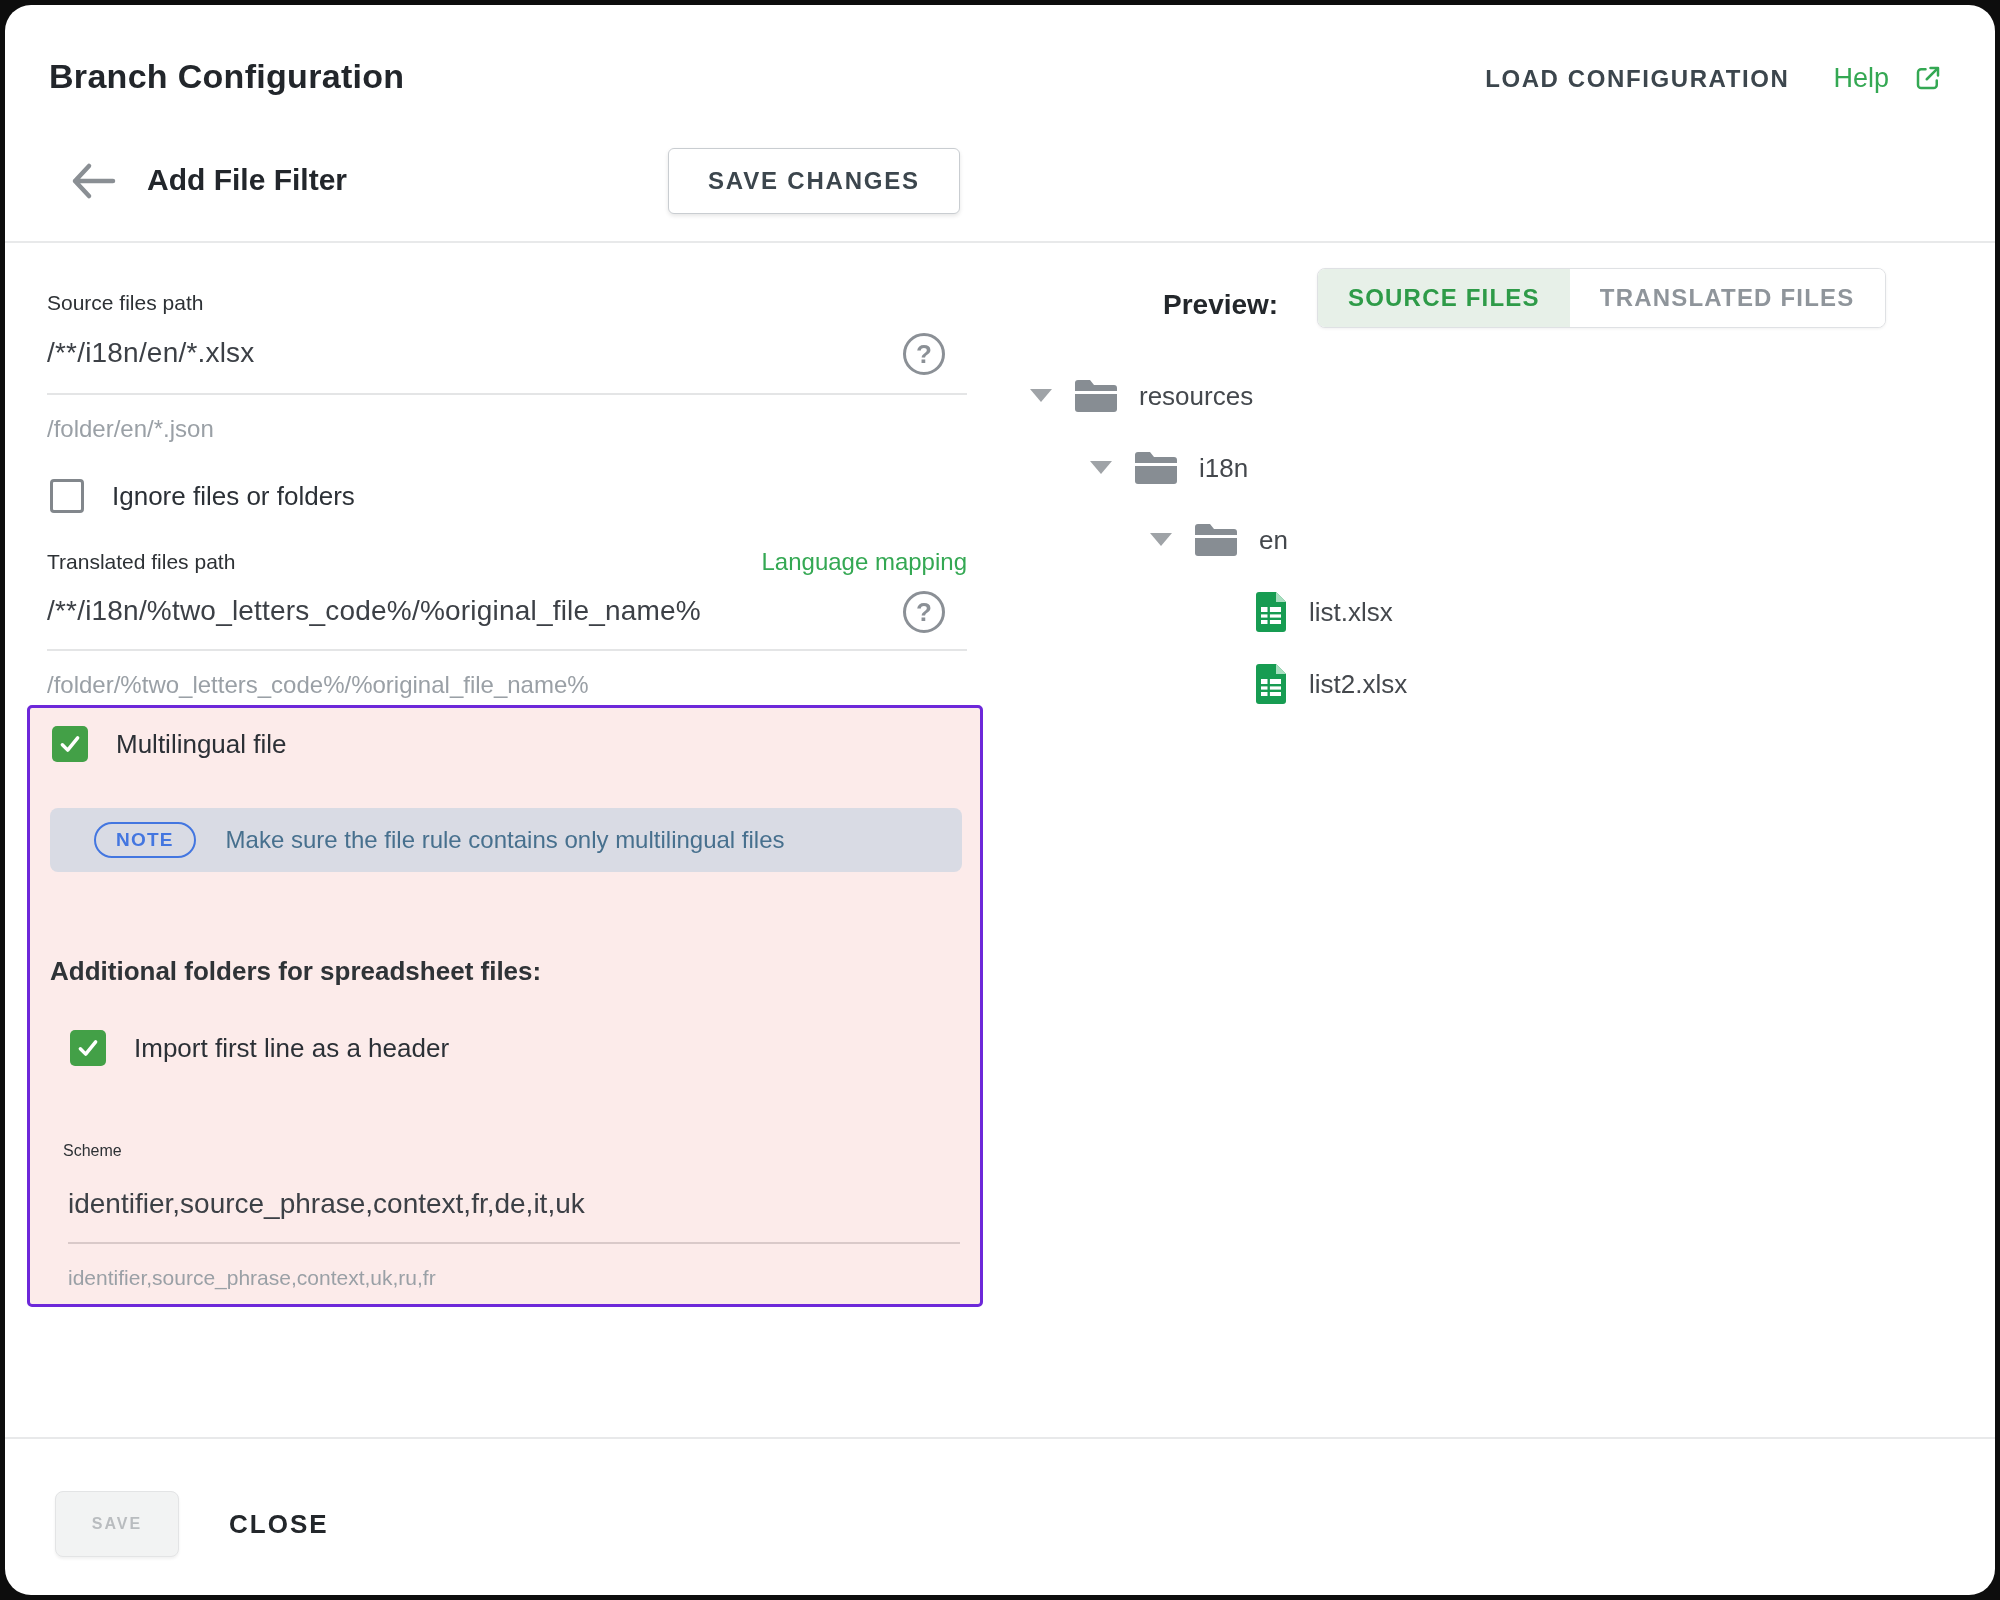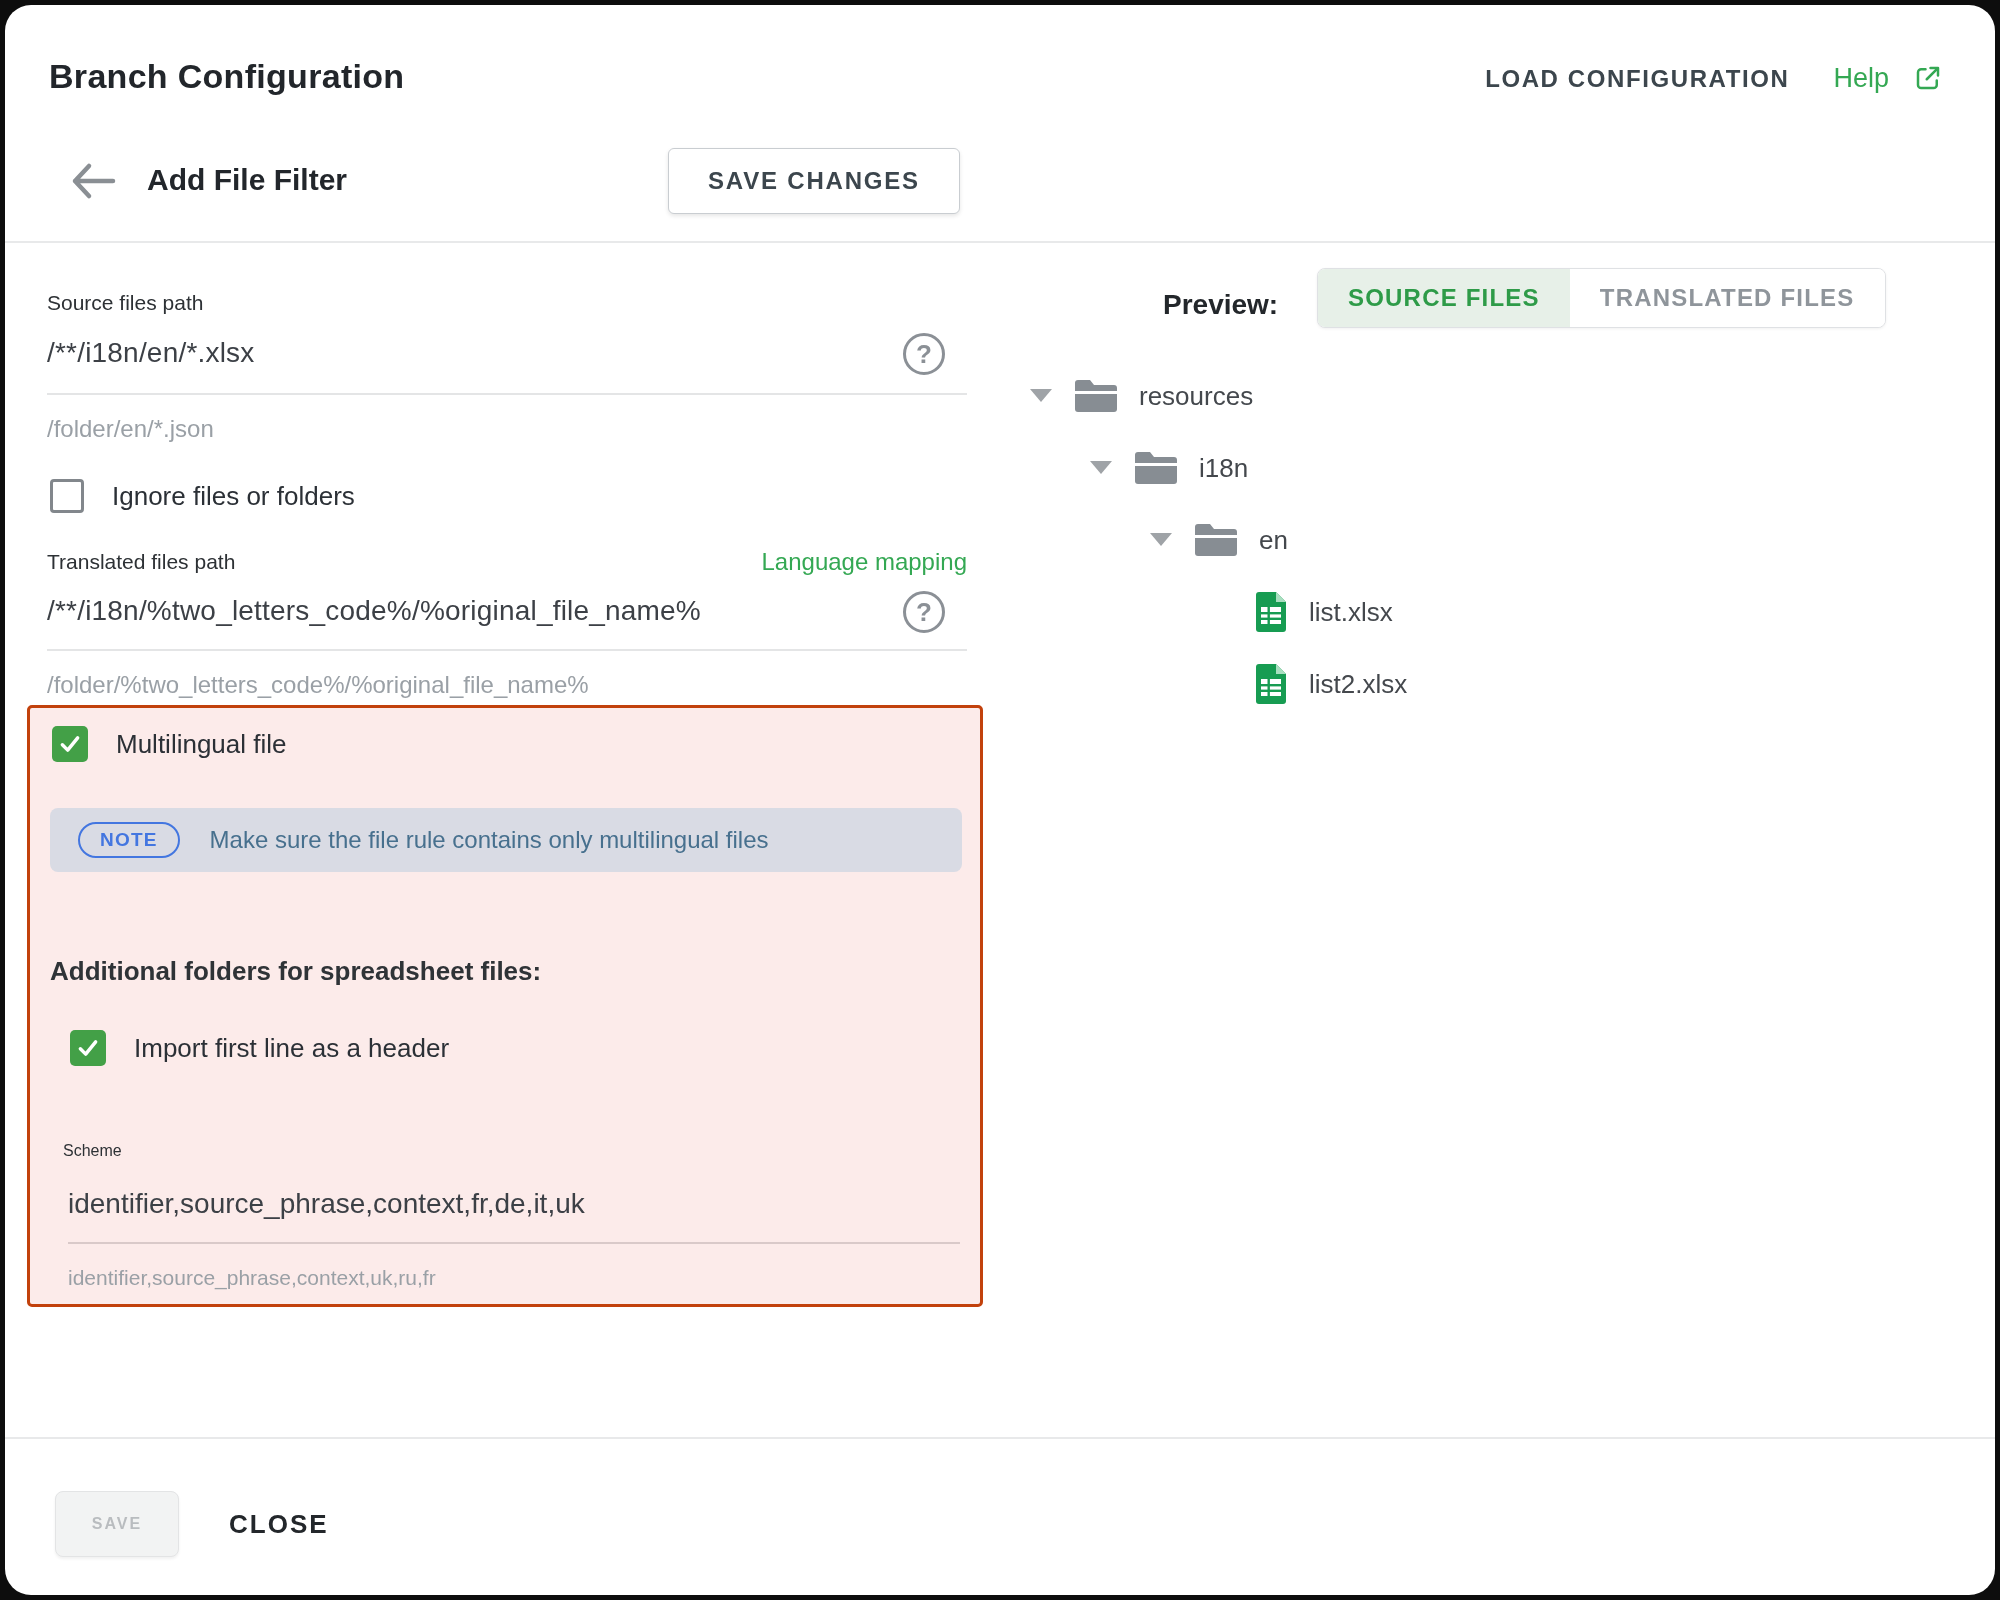--- a/index.html
+++ b/index.html
@@ -47,26 +47,26 @@
   .lang-mapping { position:absolute; left:740px; top:543px; width:222px; text-align:right; font-size:24px; color:#34a853; cursor:pointer; }
   
   .check-row { position:absolute; display:flex; align-items:center; gap:28px; cursor:pointer; }
   .cb-ignore { left:45px; top:474px; }
   .cb-unchecked { width:34px; height:34px; border:3px solid #82878c; border-radius:4px; background:#fff; }
   .cb-checked { width:36px; height:36px; background:#43a047; border-radius:5px; display:flex; align-items:center; justify-content:center; }
   .cb-label { font-size:26px; color:#2b3036; }
   
   .highlight-box {
     position:absolute; left:22px; top:700px; width:956px; height:602px;
-    background:#fcebea; border:3px solid #c2410c; border-radius:5px;
+    background:#fcebea; border:3px solid #6d28d9; border-radius:5px;
   }
   .cb-multilingual { left:22px; top:18px; position:absolute; display:flex; align-items:center; gap:28px; cursor:pointer; }
   .note-bar {
     position:absolute; left:20px; top:100px; width:912px; height:64px; background:#d9dbe4; border-radius:8px;
-    display:flex; align-items:center; gap:30px; padding:0 28px;
+    display:flex; align-items:center; gap:30px; padding:0 44px;
   }
   .note-badge {
     border:2.5px solid #4376e0; border-radius:999px; padding:5px 20px;
     font-size:19px; font-weight:700; letter-spacing:1.2px; color:#4376e0;
   }
   .note-text { font-size:24px; color:#47708e; }
   .section-title { position:absolute; left:20px; top:248px; font-size:26px; font-weight:700; color:#2f3337; }
   .cb-import { left:40px; top:322px; position:absolute; display:flex; align-items:center; gap:28px; cursor:pointer; }
   .lbl-scheme { position:absolute; left:33px; top:434px; font-size:16px; color:#2d3135; }
   .input-scheme { position:absolute; left:38px; top:480px; font-size:28px; color:#3c4046; cursor:text; }

